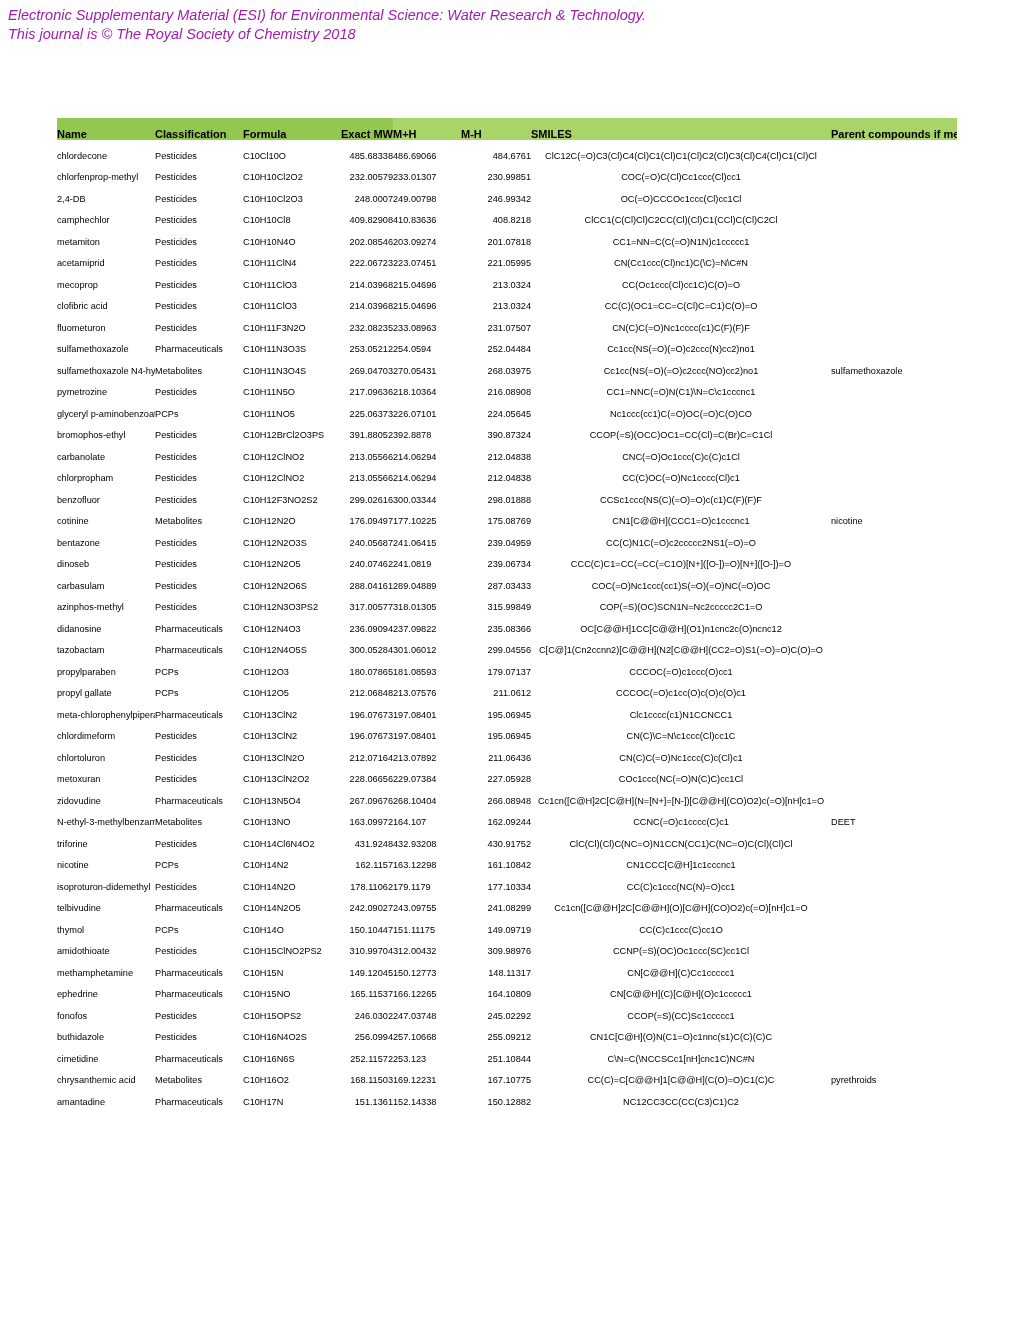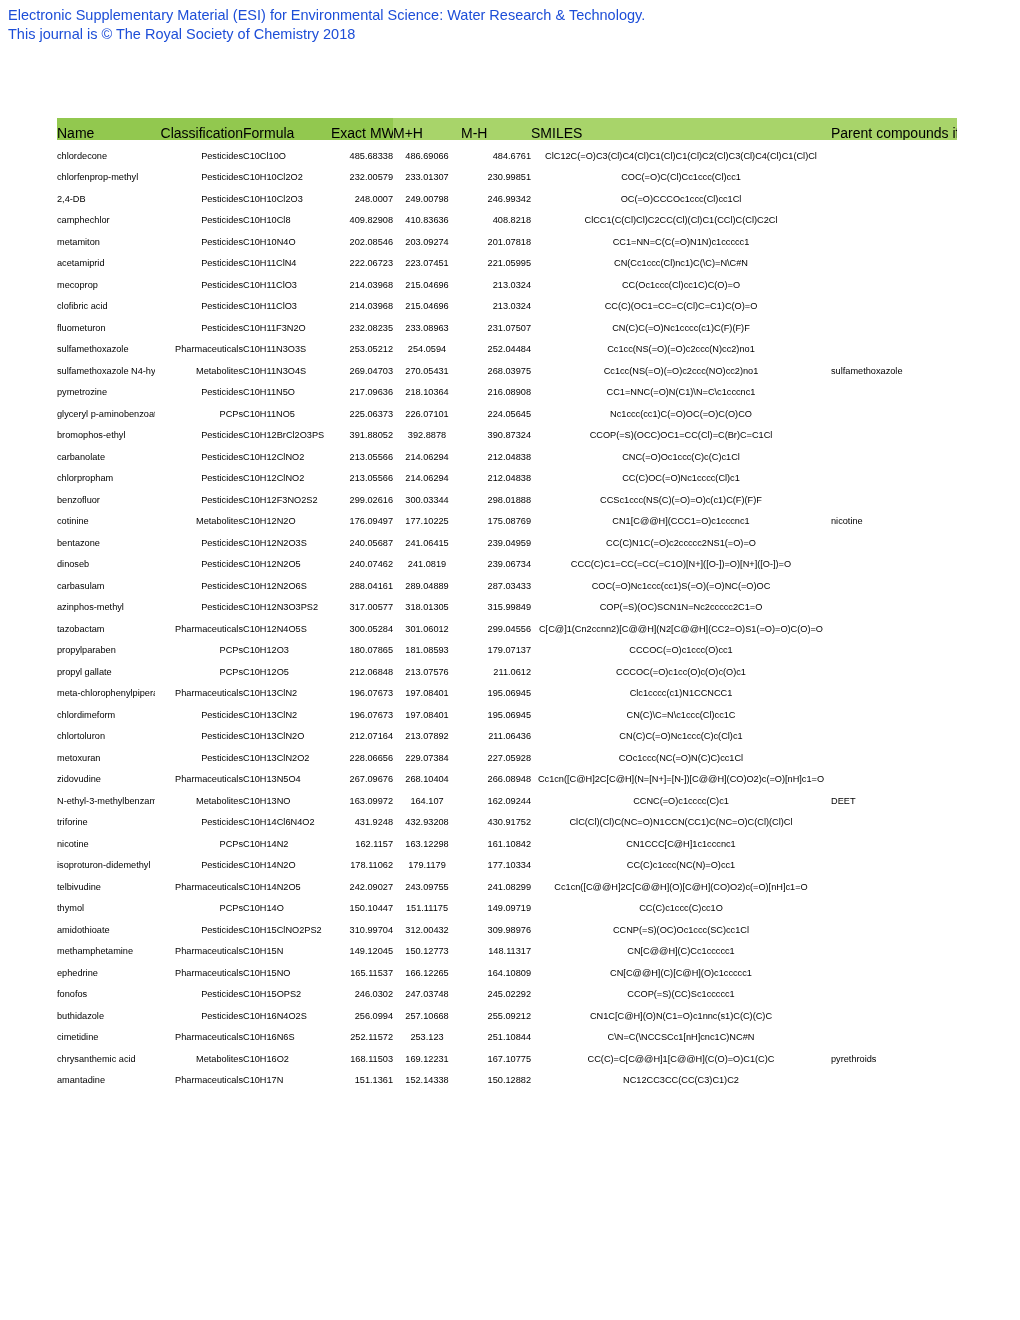--- a/index.html
+++ b/index.html
@@ -15,22 +15,23 @@
     overflow: hidden;
     position: relative;
   }
   .esi-header {
     position: absolute;
     left: 8px;
     top: 6px;
     width: 1000px;
     font-size: 14.5px;
     line-height: 19px;
-    color: #1d4ed8;
+    color: #a21caf;
     white-space: nowrap;
+    font-style: italic;
   }
   .esi-header div { white-space: nowrap; }
 
   .table-wrap {
     position: absolute;
     left: 57px;
     top: 118px;
     width: 900px;
   }
   table.data {
@@ -43,37 +44,37 @@
   table.data th, table.data td {
     padding: 0;
     margin: 0;
     border: none;
     vertical-align: bottom;
     overflow: hidden;
     white-space: nowrap;
     height: 21.5px;
   }
   thead th {
-    font-weight: normal;
+    font-weight: bold;
     text-align: left;
-    font-size: 14px;
+    font-size: 11px;
     height: 17px;
     vertical-align: middle;
     padding-left: 1px;
   }
   
   .hdr-dark { background: #92C84F; }
   .hdr-light { background: #A8D46A; }
 
   tbody td { padding-left: 1px; padding-right: 2px; }
   .c-name    { width: 98px;  text-align: left; }
-  .c-class   { width: 88px;  text-align: right; }
+  .c-class   { width: 88px;  text-align: left; }
   .c-formula { width: 88px;  text-align: left; }
   .c-mw      { width: 62px;  text-align: right; padding-right: 8px; }
-  .c-mph     { width: 68px;  text-align: center; padding-right: 14px; }
+  .c-mph     { width: 68px;  text-align: left; padding-right: 14px; }
   .c-mmh     { width: 70px;  text-align: right; padding-right: 10px; }
   .c-smiles  { width: 300px; text-align: center; padding-left: 6px; }
   .c-parent  { width: 126px; text-align: left; }
 
   thead .c-mw   { text-align: right; padding-right: 0; padding-left: 1px; }
   thead .c-mph  { text-align: left; padding-right: 0; padding-left: 1px; }
   thead .c-mmh  { text-align: left; padding-right: 0; padding-left: 14px; }
   thead .c-smiles { text-align: left; padding-left: 12px; }
   thead .c-parent { text-align: left; padding-left: 2px; }
 </style>
@@ -314,20 +315,30 @@
           <td class="c-name">azinphos-methyl</td>
           <td class="c-class">Pesticides</td>
           <td class="c-formula">C10H12N3O3PS2</td>
           <td class="c-mw">317.00577</td>
           <td class="c-mph">318.01305</td>
           <td class="c-mmh">315.99849</td>
           <td class="c-smiles">COP(=S)(OC)SCN1N=Nc2ccccc2C1=O</td>
           <td class="c-parent"></td>
         </tr>
         <tr>
+          <td class="c-name">didanosine</td>
+          <td class="c-class">Pharmaceuticals</td>
+          <td class="c-formula">C10H12N4O3</td>
+          <td class="c-mw">236.09094</td>
+          <td class="c-mph">237.09822</td>
+          <td class="c-mmh">235.08366</td>
+          <td class="c-smiles">OC[C@@H]1CC[C@@H](O1)n1cnc2c(O)ncnc12</td>
+          <td class="c-parent"></td>
+        </tr>
+        <tr>
           <td class="c-name">tazobactam</td>
           <td class="c-class">Pharmaceuticals</td>
           <td class="c-formula">C10H12N4O5S</td>
           <td class="c-mw">300.05284</td>
           <td class="c-mph">301.06012</td>
           <td class="c-mmh">299.04556</td>
           <td class="c-smiles">C[C@]1(Cn2ccnn2)[C@@H](N2[C@@H](CC2=O)S1(=O)=O)C(O)=O</td>
           <td class="c-parent"></td>
         </tr>
         <tr>

